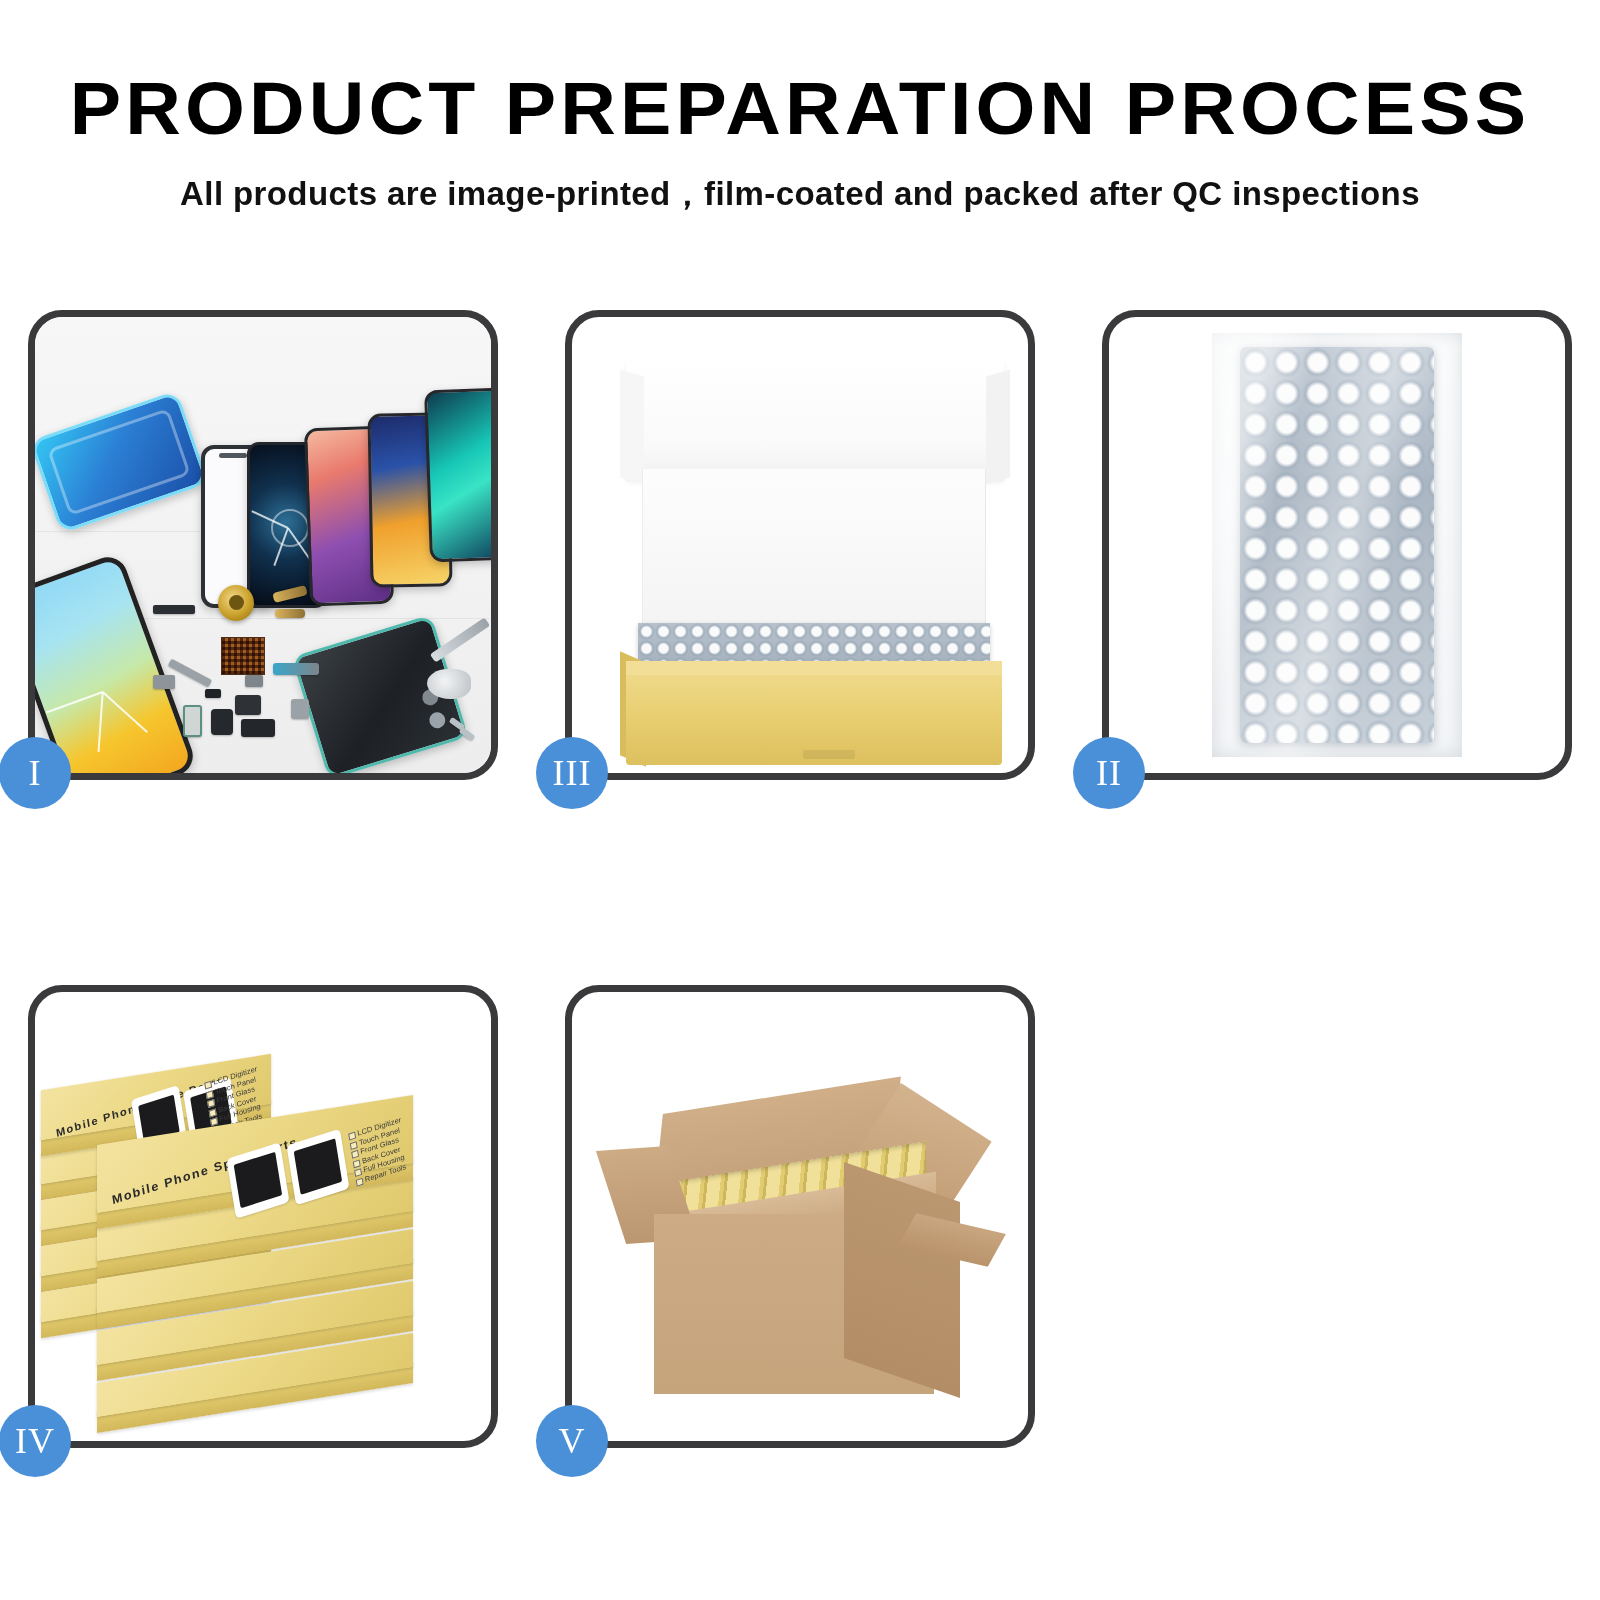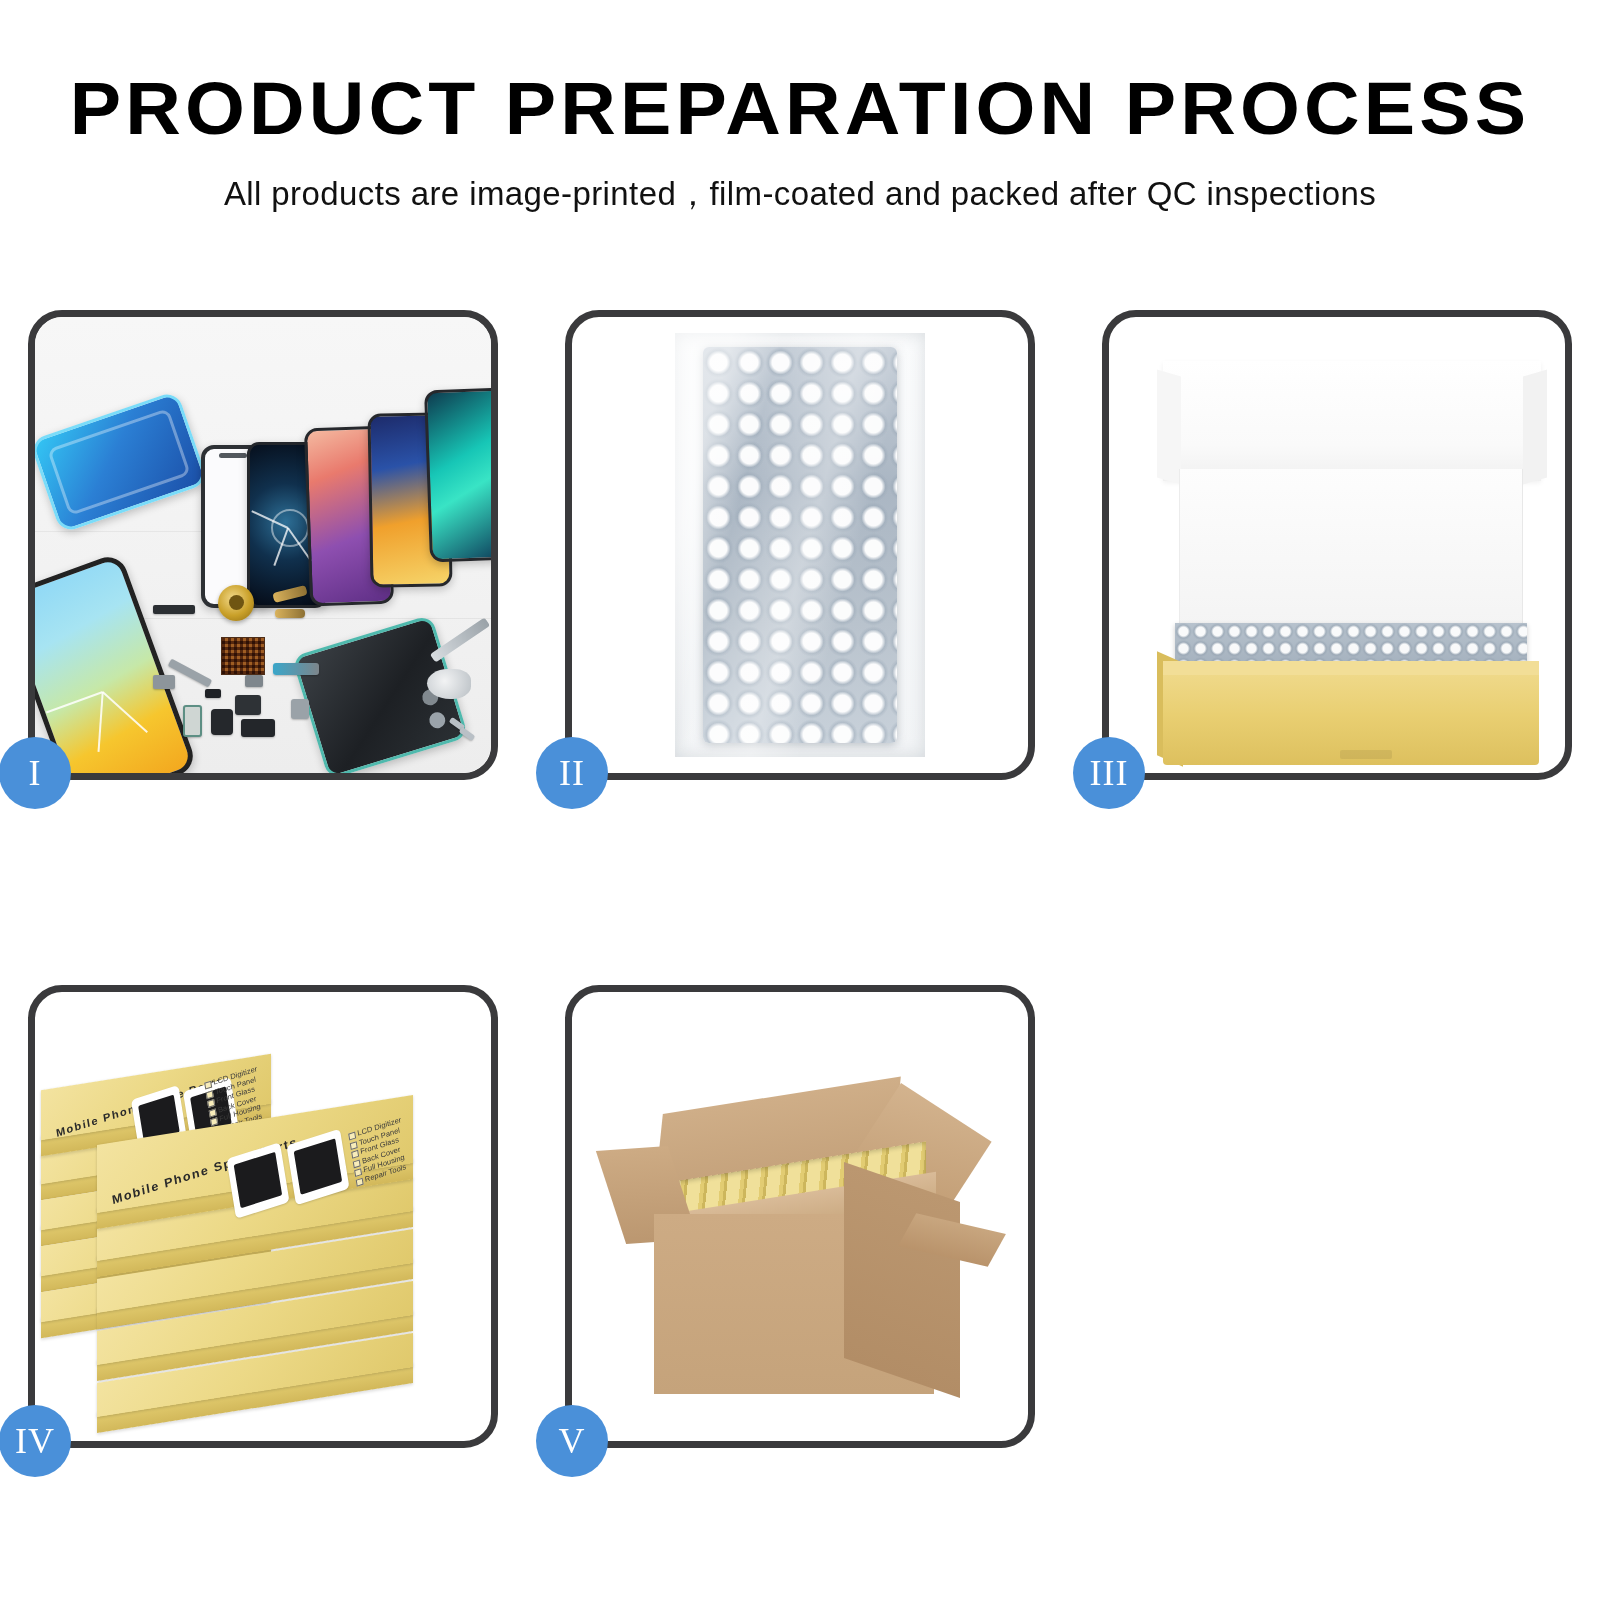--- a/index.html
+++ b/index.html
@@ -13,21 +13,21 @@
   
   .header{width:100%;text-align:center;padding-top:72px;}
   .title{
     font-size:74px;font-weight:700;color:#000000;
     letter-spacing:4px;line-height:1;
     transform:scaleX(1.04);transform-origin:center;
     white-space:nowrap;
   }
   .subtitle{
     margin-top:26px;
-    font-size:33px;font-weight:400;color:#111111;
+    font-size:33px;font-weight:700;color:#111111;
     letter-spacing:.4px;white-space:nowrap;
   }
   
   .grid{
     position:absolute;left:28px;top:310px;
     width:1544px;
     display:grid;
     grid-template-columns:repeat(3,470px);
     grid-template-rows:470px 463px;
     column-gap:67px;row-gap:205px;
@@ -380,41 +380,41 @@
       <div class="prt scr1"></div>
       <div class="prt scr2"></div>
       <div class="tool"></div>
       <div class="brush"></div>
     </div>
     <div class="badge">I</div>
   </div>
 
   <div class="panel">
     <div class="panel-inner">
-      <div class="bubblewrap">
-        <div class="inner"></div>
-        <div class="sheen"></div>
-      </div>
-    </div>
-    <div class="badge">II</div>
-  </div>
-
-  <div class="panel">
-    <div class="panel-inner">
       <div class="p3wrap p3">
         <div class="lid"></div>
         <div class="backwall"></div>
         <div class="bubbleplate"></div>
         <div class="sideL"></div>
         <div class="frontwall">
           <div class="tab"></div>
         </div>
       </div>
     </div>
     <div class="badge">III</div>
+  </div>
+
+  <div class="panel">
+    <div class="panel-inner">
+      <div class="bubblewrap">
+        <div class="inner"></div>
+        <div class="sheen"></div>
+      </div>
+    </div>
+    <div class="badge">II</div>
   </div>
 
   <div class="panel">
     <div class="panel-inner">
       <div class="stack">
 
         <div class="sbox" style="left:6px;top:120px;width:230px;height:46px;">
             <div class="edge" style="top:24px"></div>
             <div class="top" style="height:30px"></div>
           </div>

